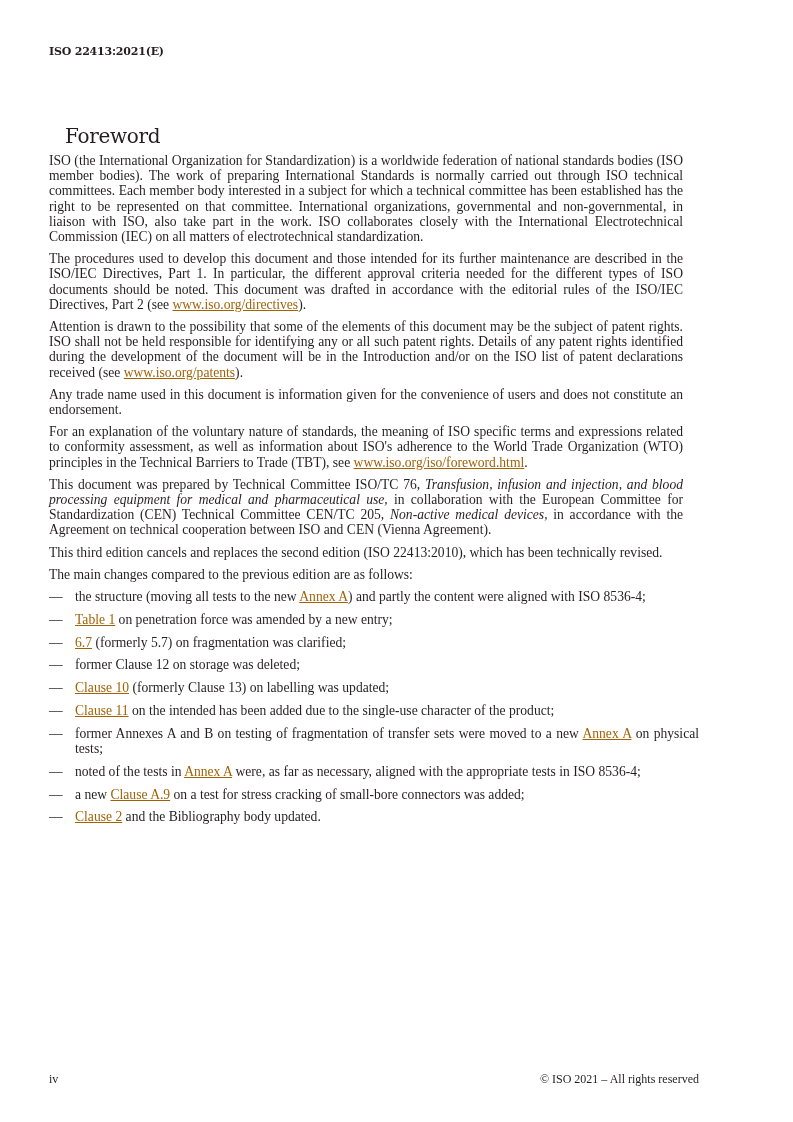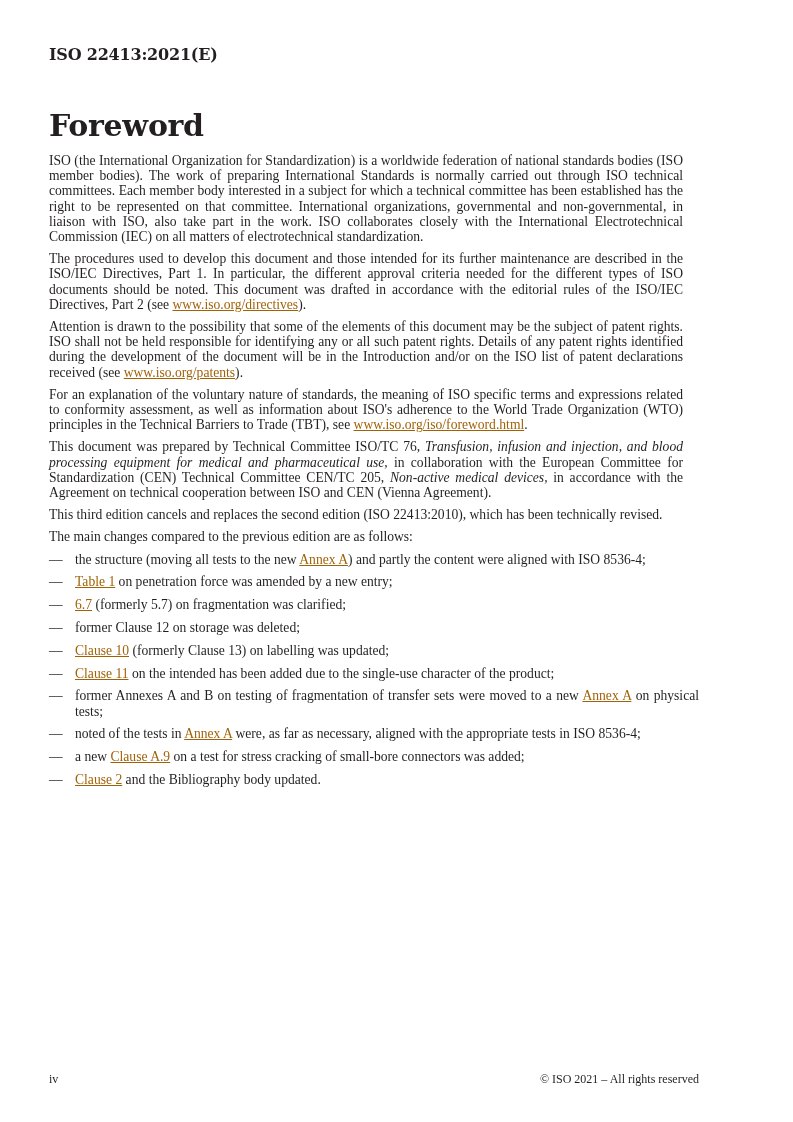--- a/index.html
+++ b/index.html
@@ -14,31 +14,31 @@
     overflow: hidden;
     font-family: "DejaVu Serif", "Liberation Serif", serif;
     color: #231f20;
   }
   .doc-header {
     position: absolute;
     left: 49px;
     top: 45px;
     font-family: "DejaVu Serif", serif;
     font-weight: bold;
-    font-size: 16px;
+    font-size: 11px;
     letter-spacing: -0.2px;
   }
   .doc-title {
     position: absolute;
     left: 49px;
     top: 108px;
-    margin: 0;
+    margin: 16px;
     font-family: "DejaVu Serif", serif;
-    font-weight: bold;
-    font-size: 30px;
+    font-weight: normal;
+    font-size: 20px;
     letter-spacing: -0.3px;
   }
   .body-text {
     position: absolute;
     left: 49px;
     top: 153px;
     width: 650px;
   }
   p {
     margin: 0 16px 7px 0;
@@ -88,20 +88,21 @@
 
 <h1 class="doc-title">Foreword</h1>
 
 <div class="body-text">
   <p>ISO (the International Organization for Standardization) is a worldwide federation of national standards bodies (ISO member bodies). The work of preparing International Standards is normally carried out through ISO technical committees. Each member body interested in a subject for which a technical committee has been established has the right to be represented on that committee. International organizations, governmental and non-governmental, in liaison with ISO, also take part in the work. ISO collaborates closely with the International Electrotechnical Commission (IEC) on all matters of electrotechnical standardization.</p>
 
   <p><span>The procedures used to develop this document and those intended for its further maintenance are described in the ISO/IEC Directives, Part 1. In particular, the different approval criteria needed for the different types of ISO documents should be noted. This document was drafted in accordance with the editorial rules of the ISO/IEC Directives, Part 2 (see </span><a href="#">www.iso.org/directives</a><span>).</span></p>
 
   <p><span>Attention is drawn to the possibility that some of the elements of this document may be the subject of patent rights. ISO shall not be held responsible for identifying any or all such patent rights. Details of any patent rights identified during the development of the document will be in the Introduction and/or on the ISO list of patent declarations received (see </span><a href="#">www.iso.org/patents</a><span>).</span></p>
 
+  <p>Any trade name used in this document is information given for the convenience of users and does not constitute an endorsement.</p>
 
   <p><span>For an explanation of the voluntary nature of standards, the meaning of ISO specific terms and expressions related to conformity assessment, as well as information about ISO's adherence to the World Trade Organization (WTO) principles in the Technical Barriers to Trade (TBT), see </span><a href="#">www.iso.org/iso/foreword.html</a><span>.</span></p>
 
   <p><span>This document was prepared by Technical Committee ISO/TC 76, </span><em>Transfusion, infusion and injection, and blood processing equipment for medical and pharmaceutical use,</em><span> in collaboration with the European Committee for Standardization (CEN) Technical Committee CEN/TC 205, </span><em>Non-active medical devices,</em><span> in accordance with the Agreement on technical cooperation between ISO and CEN (Vienna Agreement).</span></p>
 
   <p>This third edition cancels and replaces the second edition (ISO 22413:2010), which has been technically revised.</p>
 
   <p>The main changes compared to the previous edition are as follows:</p>
 
   <ul class="changes">

